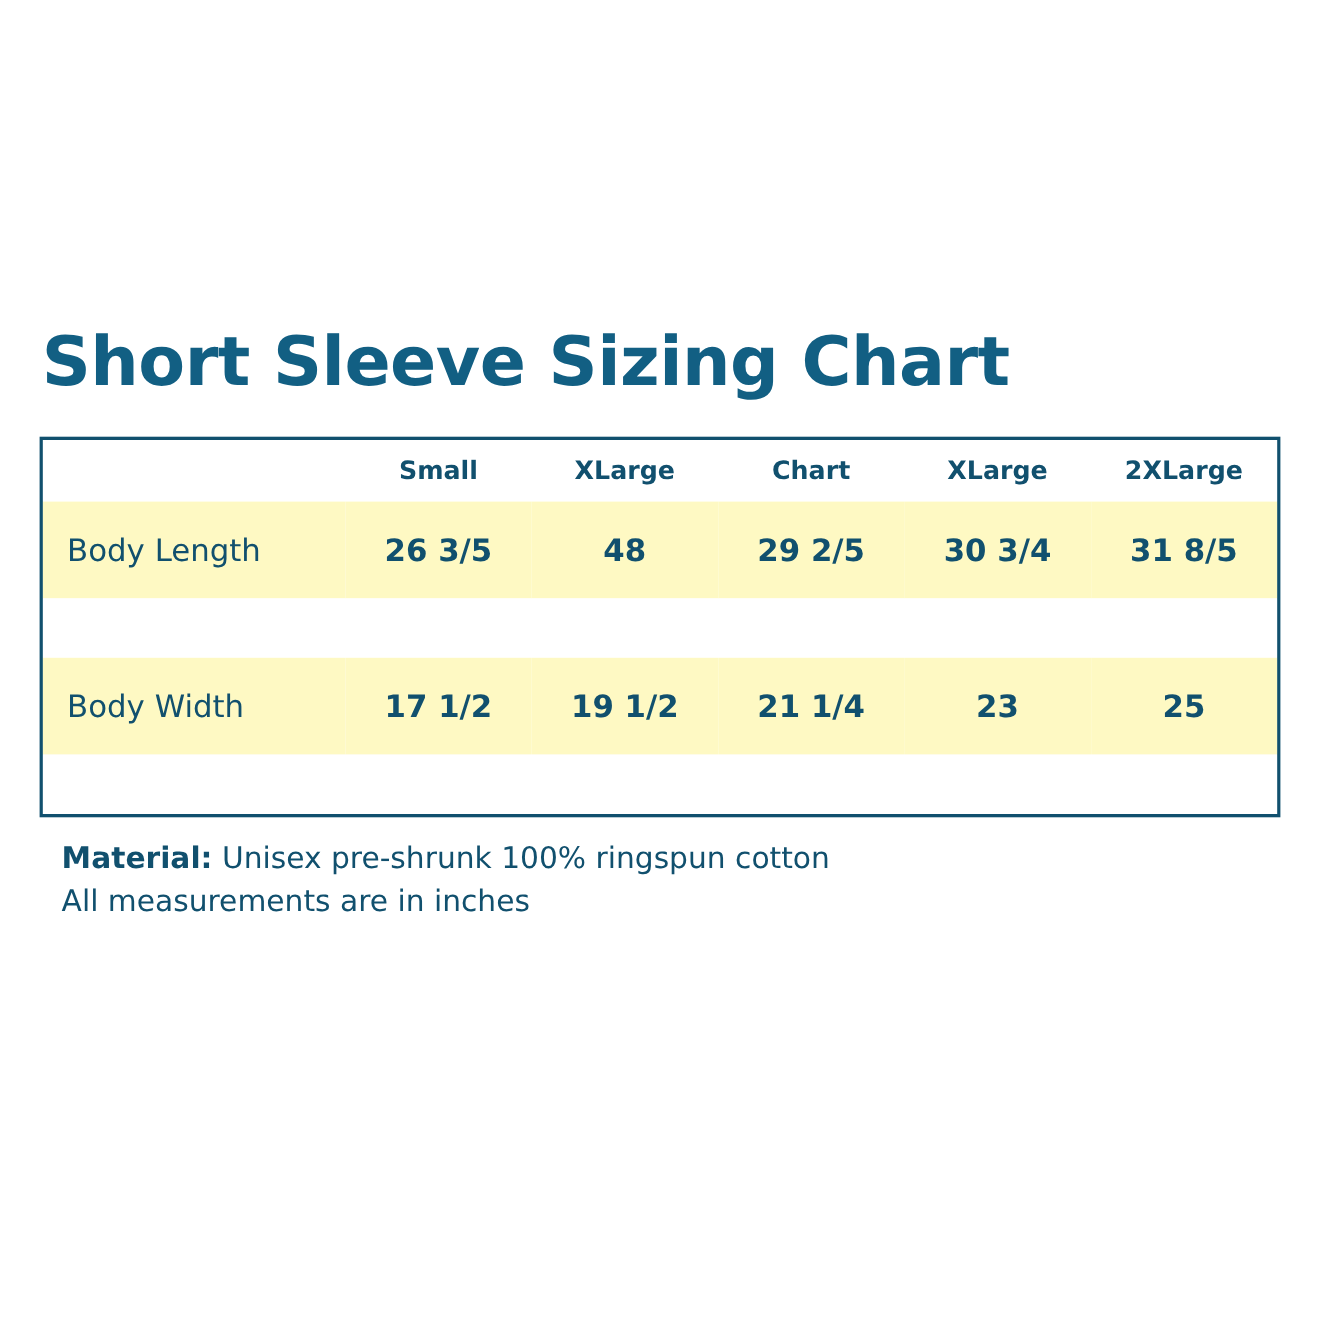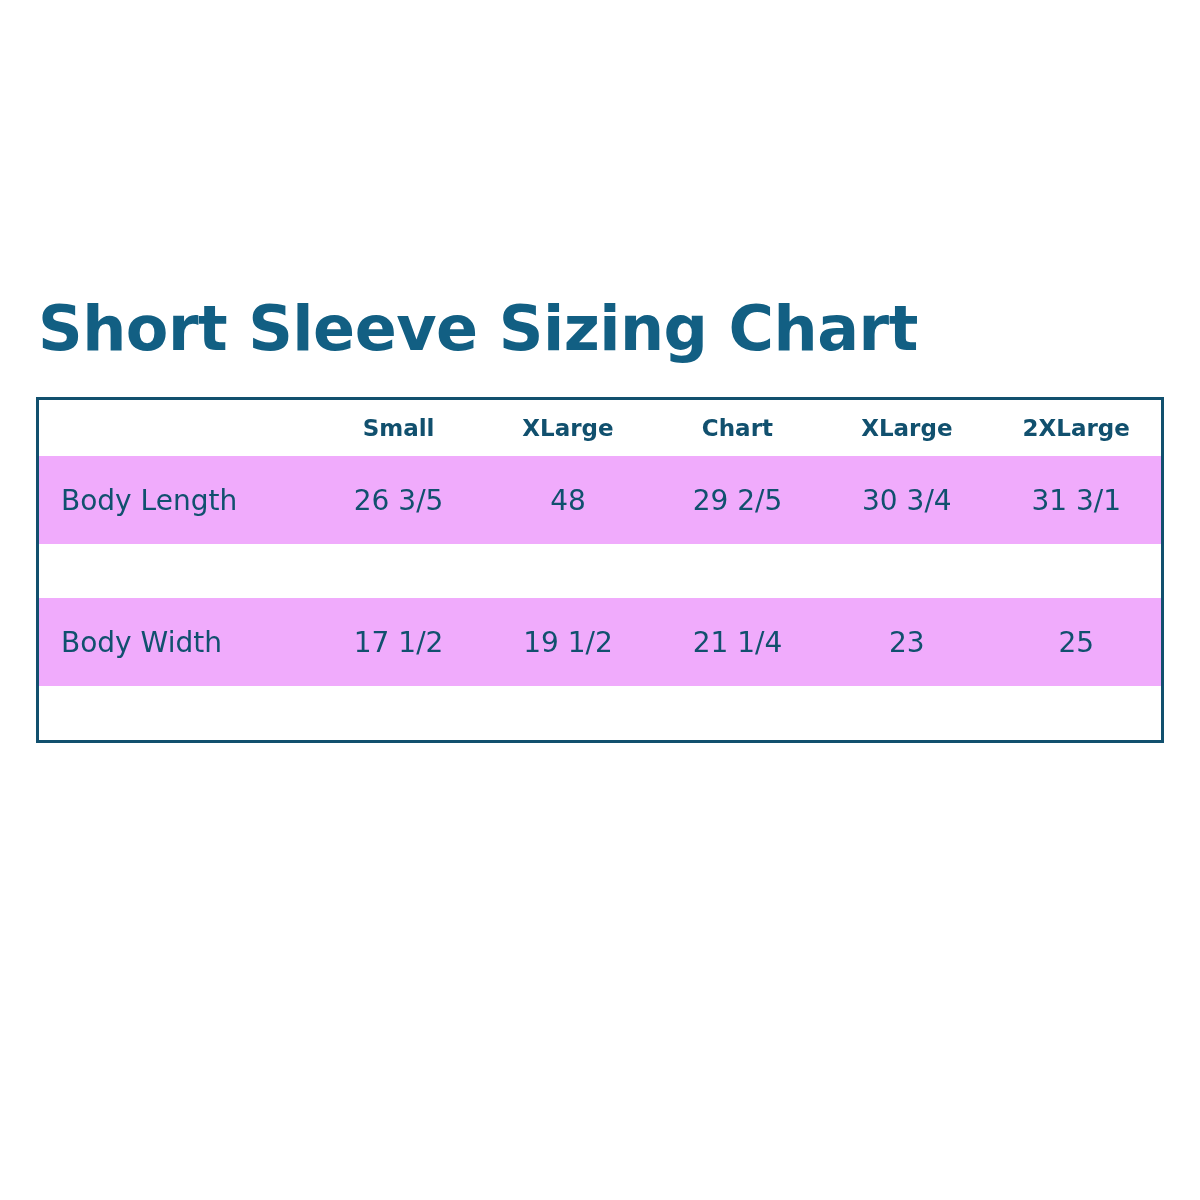--- a/index.html
+++ b/index.html
@@ -61,33 +61,33 @@
     color: #11506e;
     text-align: center;
     vertical-align: middle;
     background: #ffffff;
   }
   tr.header-row th.row-head-blank {
     text-align: left;
   }
   tr.data-row td {
     height: 88px;
-    background: #f0abfc;
+    background: #fef9c3;
     vertical-align: middle;
   }
   tr.data-row td.row-label {
     font-size: 28px;
     font-weight: 400;
     color: #11506e;
     text-align: left;
     padding-left: 22px;
   }
   tr.data-row td.value {
     font-size: 28px;
-    font-weight: 400;
+    font-weight: 700;
     color: #11506e;
     text-align: center;
   }
   tr.spacer-row td {
     height: 54px;
     background: #ffffff;
   }
   .notes {
     margin-top: 18px;
     margin-left: 20px;
@@ -130,21 +130,21 @@
             <th>2XLarge</th>
           </tr>
         </thead>
         <tbody>
           <tr class="data-row">
             <td class="row-label">Body Length</td>
             <td class="value">26 3/5</td>
             <td class="value">48</td>
             <td class="value">29 2/5</td>
             <td class="value">30 3/4</td>
-            <td class="value">31 3/1</td>
+            <td class="value">31 8/5</td>
           </tr>
           <tr class="spacer-row">
             <td></td>
             <td></td>
             <td></td>
             <td></td>
             <td></td>
             <td></td>
           </tr>
           <tr class="data-row">
@@ -160,15 +160,19 @@
             <td></td>
             <td></td>
             <td></td>
             <td></td>
             <td></td>
           </tr>
         </tbody>
       </table>
     </div>
 
+    <div class="notes">
+      <div class="notes-line"><span class="material-label">Material:</span><span> Unisex pre-shrunk 100% ringspun cotton</span></div>
+      <div class="notes-line">All measurements are in inches</div>
+    </div>
 
   </div>
 </div>
 
 </body></html>

